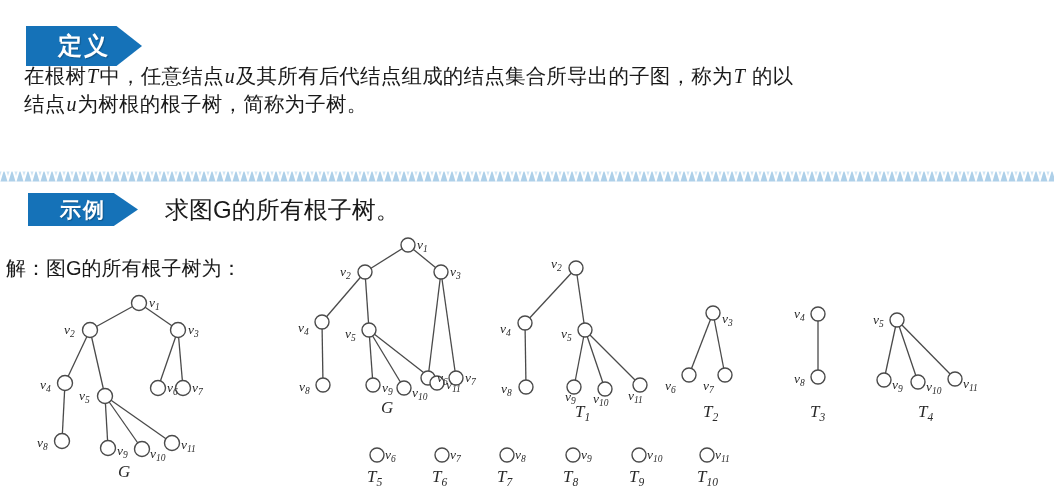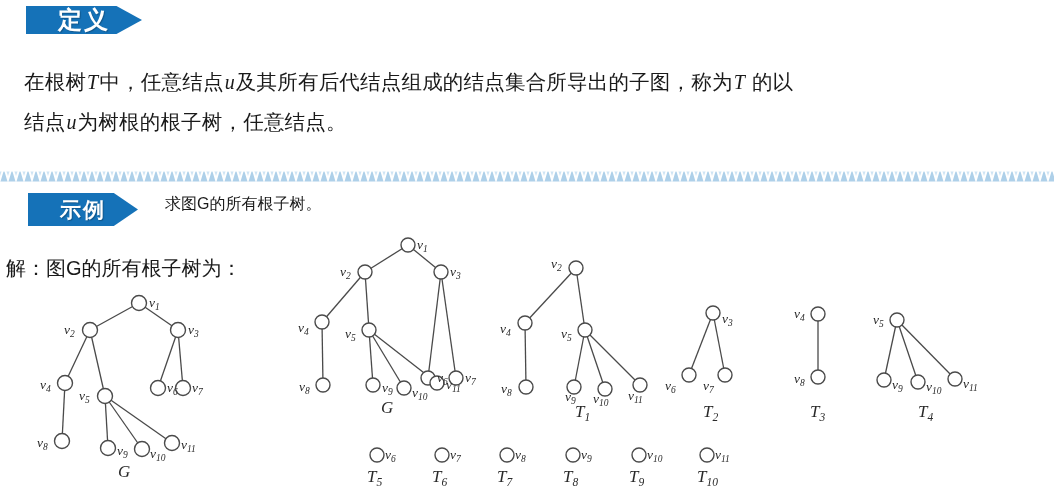--- a/index.html
+++ b/index.html
@@ -25,39 +25,39 @@
     background: #1572b8;
     color: #ffffff;
     font-family: "Liberation Sans", "DejaVu Sans", sans-serif;
     font-weight: bold;
     letter-spacing: 2px;
     -webkit-clip-path: polygon(0 0, 78% 0, 100% 50%, 78% 100%, 0 100%);
     clip-path: polygon(0 0, 78% 0, 100% 50%, 78% 100%, 0 100%);
     text-shadow: 1px 1px 1px rgba(0,0,0,0.25);
   }
   #banner-definition {
-    left: 26px; top: 6px;
-    width: 116px; height: 28px;
+    left: 26px; top: 26px;
+    width: 116px; height: 40px;
     font-size: 24px;
   }
   #banner-example {
     left: 28px; top: 193px;
     width: 110px; height: 33px;
     font-size: 21px;
     font-family: Liberation Mono, monospace;
   }
 
   
   .def-body {
     position: absolute;
     left: 24px;
     top: 62px;
     width: 1012px;
     font-size: 20.5px;
-    line-height: 40px;
+    line-height: 27px;
     color: #1a1a1a;
     font-family: "Liberation Sans", "DejaVu Sans", sans-serif;
     letter-spacing: 0.2px;
   }
   .mathvar {
     font-family: "Liberation Serif", "DejaVu Serif", serif;
     font-style: italic;
     font-size: 20px;
     padding: 0 1px;
   }
@@ -70,21 +70,21 @@
     width: 1054px;
     height: 13px;
     overflow: hidden;
   }
 
   
   .example-prompt {
     position: absolute;
     left: 165px;
     top: 194px;
-    font-size: 16px;
+    font-size: 24px;
     font-family: "Liberation Sans", "DejaVu Sans", sans-serif;
     color: #1a1a1a;
   }
   .solution-line {
     position: absolute;
     left: 6px;
     top: 255px;
     font-size: 20px;
     font-family: "Liberation Sans", "DejaVu Sans", sans-serif;
     color: #1a1a1a;
@@ -113,21 +113,21 @@
 </style>
 </head>
 <body>
 
 <div class="banner" id="banner-definition">
   <span>定义</span>
 </div>
 
 <div class="def-body">
   <span>在根树</span><span class="mathvar">T</span><span>中，任意结点</span><span class="mathvar">u</span><span>及其所有后代结点组成的结点集合所导出的子图，称为</span><span class="mathvar">T</span><span> 的以</span><br>
-  <span>结点</span><span class="mathvar">u</span><span>为树根的根子树，任意结点。</span>
+  <span>结点</span><span class="mathvar">u</span><span>为树根的根子树，简称为子树。</span>
 </div>
 
 <div class="divider">
   <svg width="1054" height="13" viewBox="0 0 1054 13">
     <defs>
       <pattern id="zig" width="8" height="13" patternUnits="userSpaceOnUse">
         <rect x="0" y="0" width="8" height="13" fill="#ffffff"></rect>
         <path d="M0 13 L4 0 L8 13 Z" fill="#a9cde8" opacity="0.95"></path>
         <path d="M0 0 L2 0 L0 6 Z" fill="#cfe4f4"></path>
         <path d="M8 0 L6 0 L8 6 Z" fill="#cfe4f4"></path>

